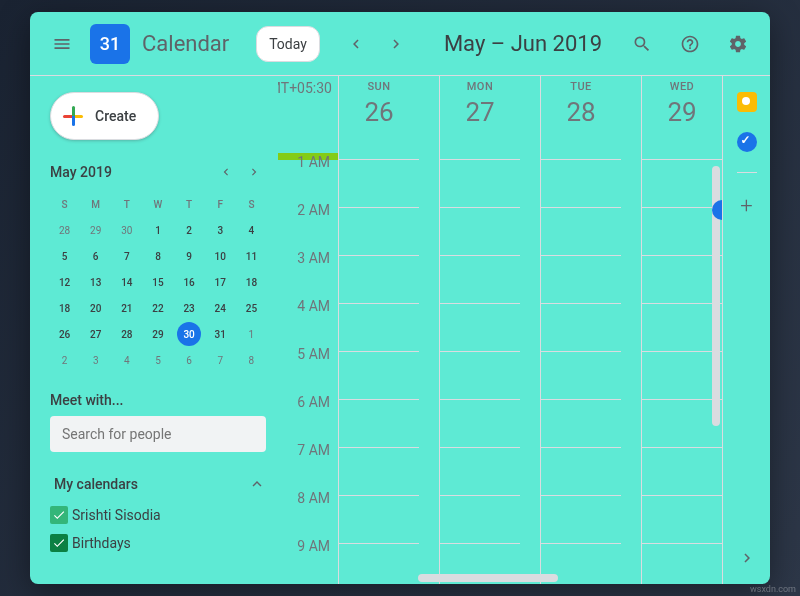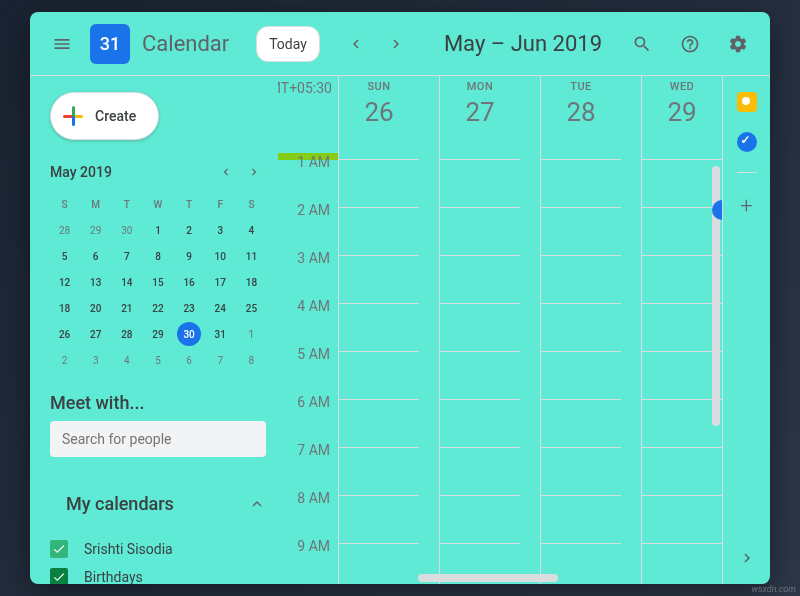--- a/index.html
+++ b/index.html
@@ -23,24 +23,24 @@
     .mini-cal-header { display: flex; align-items: center; justify-content: space-between; margin-bottom: 8px; }
     .mini-cal-title { font-size: 14px; color: #3c4043; font-weight: 500; }
     .mini-nav { display: flex; gap: 4px; }
     .mini-nav-btn { width: 24px; height: 24px; border: none; background: transparent; cursor: pointer; color: #5f6368; display: flex; align-items: center; justify-content: center; border-radius: 50%; }
     .mini-grid { display: grid; grid-template-columns: repeat(7, 1fr); gap: 2px; }
     .mini-dow, .mini-day { height: 24px; display: flex; align-items: center; justify-content: center; font-size: 10px; color: #70757a; }
     .mini-dow { font-weight: 500; }
     .mini-day { cursor: pointer; border-radius: 50%; width: 24px; margin: 0 auto; color: #3c4043; font-weight: 500; }
     .mini-day.other { color: #70757a; font-weight: 400; }
     .mini-day.today { background: #1a73e8; color: #fff; }
-    .section-title { font-size: 18px; color: #3c4043; font-weight: 500; margin-top: 20px; margin-bottom: 8px; }
+    .section-title { font-size: 14px; color: #3c4043; font-weight: 500; margin-top: 20px; margin-bottom: 8px; }
     .search-input { width: 100%; height: 36px; border: none; background: #f1f3f4; padding: 0 12px; font-size: 14px; color: #5f6368; border-radius: 4px; }
     .section-row { display: flex; align-items: center; justify-content: space-between; margin-top: 20px; cursor: pointer; }
-    .cal-item { display: flex; align-items: center; gap: 16px; margin-top: 10px; font-size: 14px; color: #3c4043; }
+    .cal-item { display: flex; align-items: center; gap: 4px; margin-top: 10px; font-size: 14px; color: #3c4043; }
     .checkbox { width: 18px; height: 18px; border-radius: 2px; display: flex; align-items: center; justify-content: center; }
     .checkbox svg { width: 14px; height: 14px; fill: #fff; }
     .main-grid { flex: 1; display: flex; overflow: hidden; }
     .time-col { width: 60px; }
     .time-col-header { height: 84px; display: flex; align-items: flex-start; justify-content: flex-end; padding: 4px 6px 0 0; font-size: 14px; color: #70757a; border-bottom: 7px solid #84cc16; text-align: center; }
     .time-slot { height: 48px; text-align: right; padding-right: 8px; font-size: 14px; color: #70757a; position: relative; top: -6px; }
     .day-cols { flex: 1; display: flex; position: relative; gap: 20px; }
     .day-col { flex: 1; border-left: 1px solid #dadce0; }
     .day-header { height: 84px; text-align: center; border-bottom: 1px solid #dadce0; padding-top: 4px; }
     .day-dow { font-size: 11px; color: #70757a; font-weight: 500; letter-spacing: 0.5px; }
@@ -49,21 +49,21 @@
     .right-panel { width: 48px; border-left: 1px solid #dadce0; display: flex; flex-direction: column; align-items: center; padding-top: 16px; gap: 20px; }
     .panel-icon { width: 20px; height: 20px; border-radius: 4px; cursor: pointer; }
     .keep-icon { background: #fbbc04; position: relative; }
     .keep-icon::after { content: ''; position: absolute; width: 8px; height: 8px; background: #fff; border-radius: 50%; top: 5px; left: 5px; }
     .tasks-icon { width: 20px; height: 20px; background: #1a73e8; border-radius: 50%; position: relative; }
     .tasks-icon::after { content: '✓'; color: #fff; font-size: 12px; position: absolute; top: 1px; left: 4px; font-weight: bold; }
     .panel-divider { width: 20px; height: 1px; background: #dadce0; }
     .panel-plus { font-size: 22px; color: #5f6368; cursor: pointer; font-weight: 300; }
     .panel-spacer { flex: 1; }
     .panel-collapse { width: 36px; height: 36px; display: flex; align-items: center; justify-content: center; cursor: pointer; color: #5f6368; margin-bottom: 8px; }
-    .watermark { position: absolute; right: 4px; bottom: 2px; font-size: 9px; color: rgba(255,255,255,0.3); font-style: italic; }
+    .watermark { position: absolute; right: 4px; bottom: 2px; font-size: 9px; color: rgba(255,255,255,0.3); }
     .scrollbar-v { position: absolute; right: 2px; top: 90px; width: 8px; height: 260px; background: #dadce0; border-radius: 4px; }
     .scrollbar-h { position: absolute; bottom: 2px; left: 80px; height: 8px; width: 140px; background: #dadce0; border-radius: 4px; }
     .blue-dot { position: absolute; right: -10px; top: 124px; width: 20px; height: 20px; background: #1a73e8; border-radius: 50% 0 0 50%; }
   </style>
 </head>
 <body>
 
 <div class="window">
   <div class="header">
     <button class="icon-btn">
@@ -177,21 +177,21 @@
             <div class="mini-day other">6</div>
             <div class="mini-day other">7</div>
             <div class="mini-day other">8</div>
           </div>
       </div>
 
       <div class="section-title">Meet with...</div>
       <input class="search-input" placeholder="Search for people" style="">
 
       <div class="section-row">
-        <div class="section-title" style="margin:16px">My calendars</div>
+        <div class="section-title" style="margin:4px">My calendars</div>
         <svg width="18" height="18" viewBox="0 0 24 24">
             <path fill="#5f6368" d="M12 8l-6 6 1.41 1.41L12 10.83l4.59 4.58L18 14z"></path>
           </svg>
       </div>
       <div id="cal-list">
           <div class="cal-item">
             <div class="checkbox" style="background: rgb(51, 182, 121);">
               <svg viewBox="0 0 24 24">
                 <path d="M9 16.17L4.83 12l-1.42 1.41L9 19 21 7l-1.41-1.41z"></path>
               </svg>

